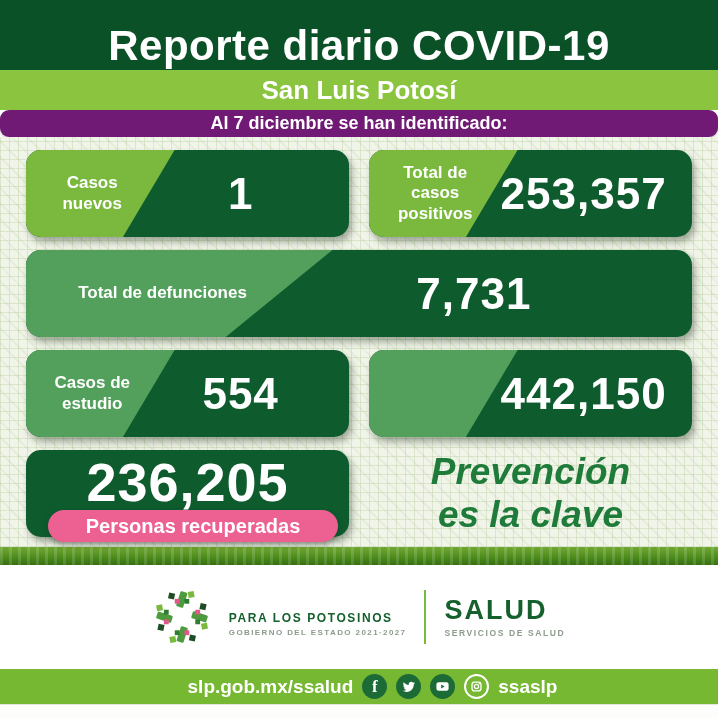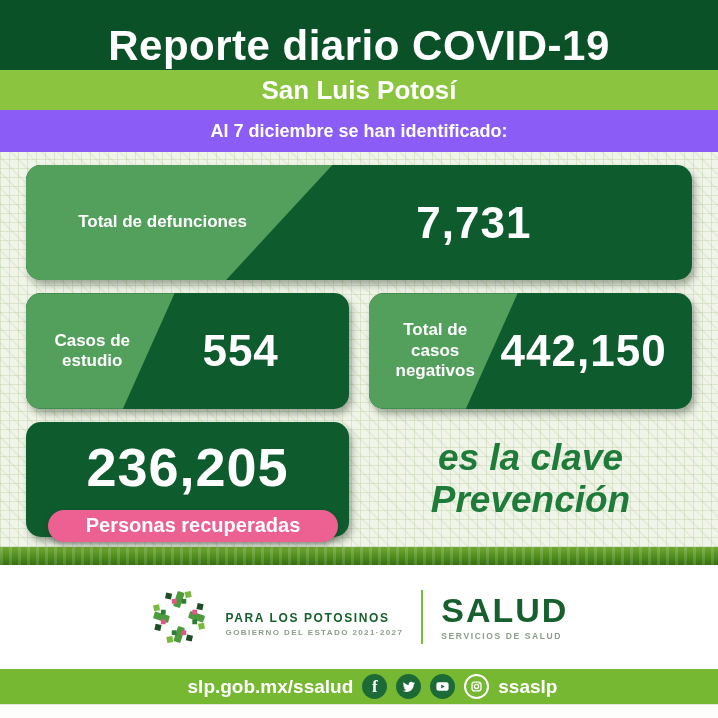--- a/index.html
+++ b/index.html
@@ -7,21 +7,21 @@
     width:718px;height:718px;margin:0 auto;overflow:hidden;
     display:flex;flex-direction:column;
     font-family:"Liberation Sans", sans-serif;
     -webkit-font-smoothing:antialiased;
   }
   
   .hdr{height:70px;background:#0b5127;display:flex;align-items:flex-end;justify-content:center;}
   .hdr-title{color:#fff;font-size:42px;font-weight:800;letter-spacing:.5px;}
   .subhdr{height:40px;background:#8bc540;display:flex;align-items:center;justify-content:center;}
   .subhdr-title{color:#fff;font-size:26px;font-weight:800;}
-  .pinkbar{height:42px;background:#8b5cf6;display:flex;align-items:center;justify-content:center;box-shadow:0 2px 3px rgba(0,0,0,.18);}
+  .pinkbar{height:27px;background:#701a75;display:flex;align-items:center;justify-content:center;box-shadow:0 2px 3px rgba(0,0,0,.18);border-radius:9px;}
   .pinkbar-text{color:#fff;font-size:18px;font-weight:700;}
   
   .main{
     flex:1;padding:13px 26px 10px 26px;display:flex;flex-direction:column;gap:13px;
     background-color:#f1f4e8;
     background-image:
       repeating-linear-gradient(90deg, rgba(150,185,120,.25) 0 1px, transparent 1px 9px),
       repeating-linear-gradient(0deg, rgba(150,185,120,.25) 0 1px, transparent 1px 9px),
       repeating-linear-gradient(45deg, rgba(150,185,120,.12) 0 2px, transparent 2px 11px);
   }
@@ -65,21 +65,21 @@
       linear-gradient(180deg,#71a832 0%,#4d8c1d 55%,#386f12 100%);
   }
   
   .footer{height:104px;background:#fff;display:flex;align-items:center;justify-content:center;gap:18px;}
   .brand-block{display:flex;flex-direction:column;align-items:flex-start;line-height:1;}
   .brand{color:#15602c;font-size:31px;font-weight:800;letter-spacing:1px;}
   .brand-sub{color:#15602c;font-size:12px;font-weight:800;letter-spacing:1.6px;margin-top:14px;}
   .brand-note{color:#8c9c8c;font-size:8px;font-weight:700;letter-spacing:1.4px;margin-top:5px;}
   .vdiv{width:2px;height:54px;background:#7ab93e;}
   .org-block{display:flex;flex-direction:column;align-items:flex-start;line-height:1;}
-  .org{color:#15602c;font-size:34px;font-weight:800;letter-spacing:2px;}
+  .org{color:#15602c;font-size:27px;font-weight:800;letter-spacing:2px;}
   .org-sub{color:#8c9c8c;font-size:8.5px;font-weight:700;letter-spacing:1.6px;margin-top:5px;}
   
   .bbar{height:35px;background:#76b832;display:flex;align-items:center;justify-content:center;gap:9px;padding-left:27px;}
   .bbar-text{color:#fff;font-size:19px;font-weight:700;}
   .sicon{width:25px;height:25px;border-radius:50%;background:#1c6b36;display:flex;align-items:center;justify-content:center;}
   .sicon.outline{background:transparent;border:2px solid #fff;width:21px;height:21px;}
   .sicon svg{display:block;}
   .fb-f{color:#fff;font-size:17px;font-weight:800;line-height:1;font-family:"Liberation Serif",serif;}
   .bstrip{height:13px;background:#fdfdfb;border-top:1px solid #e4e8dc;}
 </style>
@@ -93,50 +93,61 @@
   </div>
   <div class="subhdr">
     <div class="subhdr-title">San Luis Potosí</div>
   </div>
   <div class="pinkbar">
     <div class="pinkbar-text">Al 7 diciembre se han identificado:</div>
   </div>
 
   <div class="main">
 
+    <div class="row">
+      <div class="card">
+        <div class="wedge bright"></div>
+        <div class="card-label">Casos nuevos</div>
+        <div class="card-value">1</div>
+      </div>
+      <div class="card">
+        <div class="wedge bright"></div>
+        <div class="card-label">Total de casos positivos</div>
+        <div class="card-value">253,357</div>
+      </div>
+    </div>
 
     <div class="row">
       <div class="card">
         <div class="wedge medium"></div>
         <div class="card-label">Total de defunciones</div>
         <div class="card-value">7,731</div>
       </div>
     </div>
 
     <div class="row">
       <div class="card">
         <div class="wedge medium"></div>
         <div class="card-label">Casos de estudio</div>
         <div class="card-value">554</div>
       </div>
       <div class="card">
         <div class="wedge medium"></div>
-        <div class="card-label">Total de casos negativos</div>
         <div class="card-value">442,150</div>
       </div>
     </div>
 
     <div class="row">
       <div class="card-recovered">
         <div class="recovered-value">236,205</div>
         <div class="recovered-pill">Personas recuperadas</div>
       </div>
       <div class="slogan">
+        <div>Prevención</div>
         <div>es la clave</div>
-        <div>Prevención</div>
       </div>
     </div>
 
   </div>
 
   <div class="band"></div>
 
   <div class="footer">
     <svg width="58" height="58" viewBox="0 0 48 48">
       <g>

